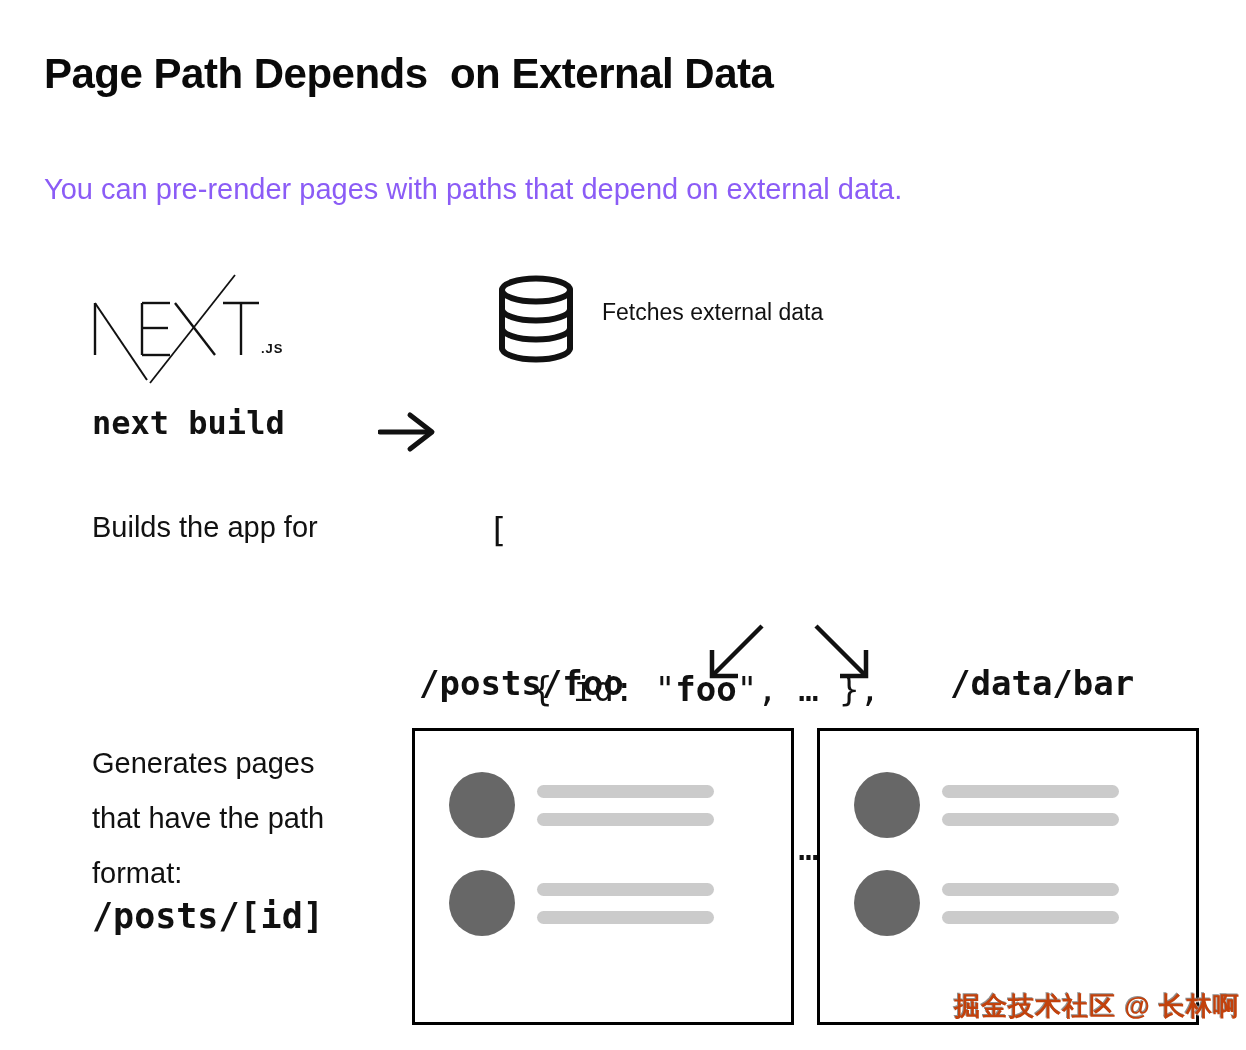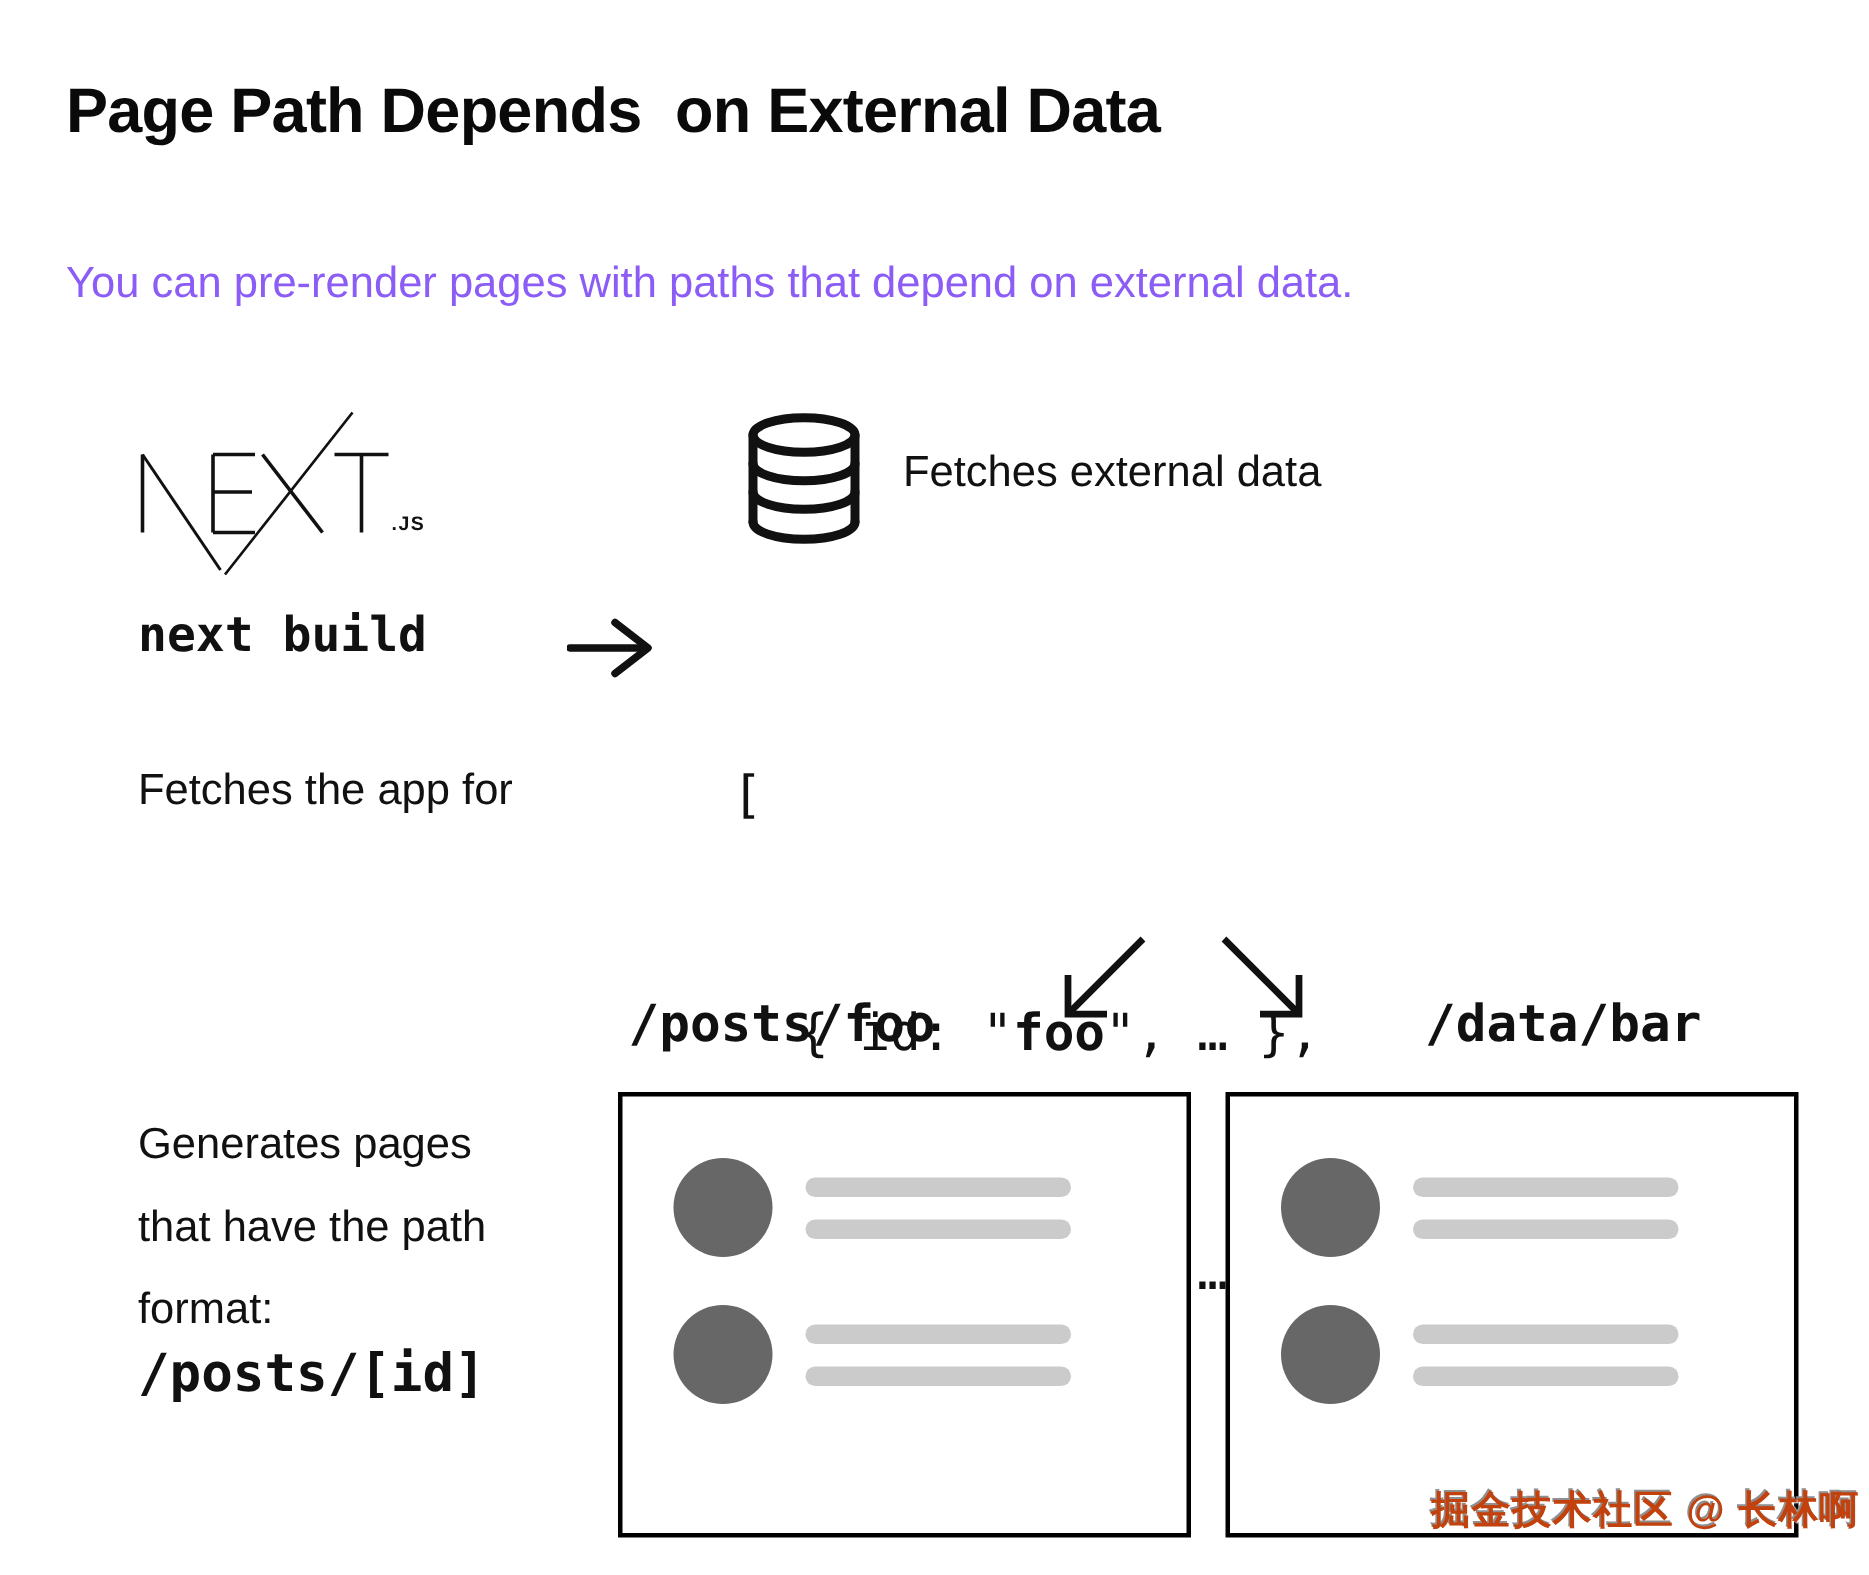--- a/index.html
+++ b/index.html
@@ -149,40 +149,40 @@
   <svg class="abs" style="left:495px; top:275px;" width="82" height="90" viewBox="0 0 82 90">
     <g stroke="#111111" stroke-width="6" fill="none" stroke-linecap="round">
       <ellipse cx="41" cy="15" rx="34" ry="11.5"></ellipse>
       <path d="M7 15 V73"></path>
       <path d="M75 15 V73"></path>
       <path d="M7 34 c0 6.4 15.2 11.5 34 11.5 s34 -5.1 34 -11.5"></path>
       <path d="M7 53 c0 6.4 15.2 11.5 34 11.5 s34 -5.1 34 -11.5"></path>
       <path d="M7 73 c0 6.4 15.2 11.5 34 11.5 s34 -5.1 34 -11.5"></path>
     </g>
   </svg>
-  <div class="abs" style="left:602px; top:299px; font-size:29px;">Fetches external data</div>
+  <div class="abs" style="left:602px; top:299px; font-size:23px;">Fetches external data</div>
 
   <div class="abs next-build mono">next build</div>
 
   <svg class="abs" style="left:378px; top:410px;" width="64" height="44" viewBox="0 0 64 44">
     <g stroke="#111111" stroke-width="5" fill="none" stroke-linecap="round" stroke-linejoin="round">
       <path d="M2 22 H52"></path>
       <path d="M32 5 L54 22 L32 39"></path>
     </g>
   </svg>
 
   <div class="abs code mono">
     <div class="code-line">[</div>
     <div class="code-line indent"><span>{ id: "</span><span class="b">foo</span><span>", … },</span></div>
     <div class="code-line indent"><span>{ id: "</span><span class="b">bar</span><span>", … },</span></div>
     <div class="code-line">]</div>
   </div>
 
   <div class="abs caption">
-    <div>Fetches the app for</div>
+    <div>Builds the app for</div>
   </div>
 
   <svg class="abs" style="left:698px; top:622px;" width="72" height="70" viewBox="0 0 72 70">
     <g stroke="#111111" stroke-width="4.5" fill="none" stroke-linejoin="miter">
       <path d="M64 4 L14 54"></path>
       <path d="M14 28 L14 54 L40 54"></path>
     </g>
   </svg>
   <svg class="abs" style="left:808px; top:622px;" width="72" height="70" viewBox="0 0 72 70">
     <g stroke="#111111" stroke-width="4.5" fill="none" stroke-linejoin="miter">

